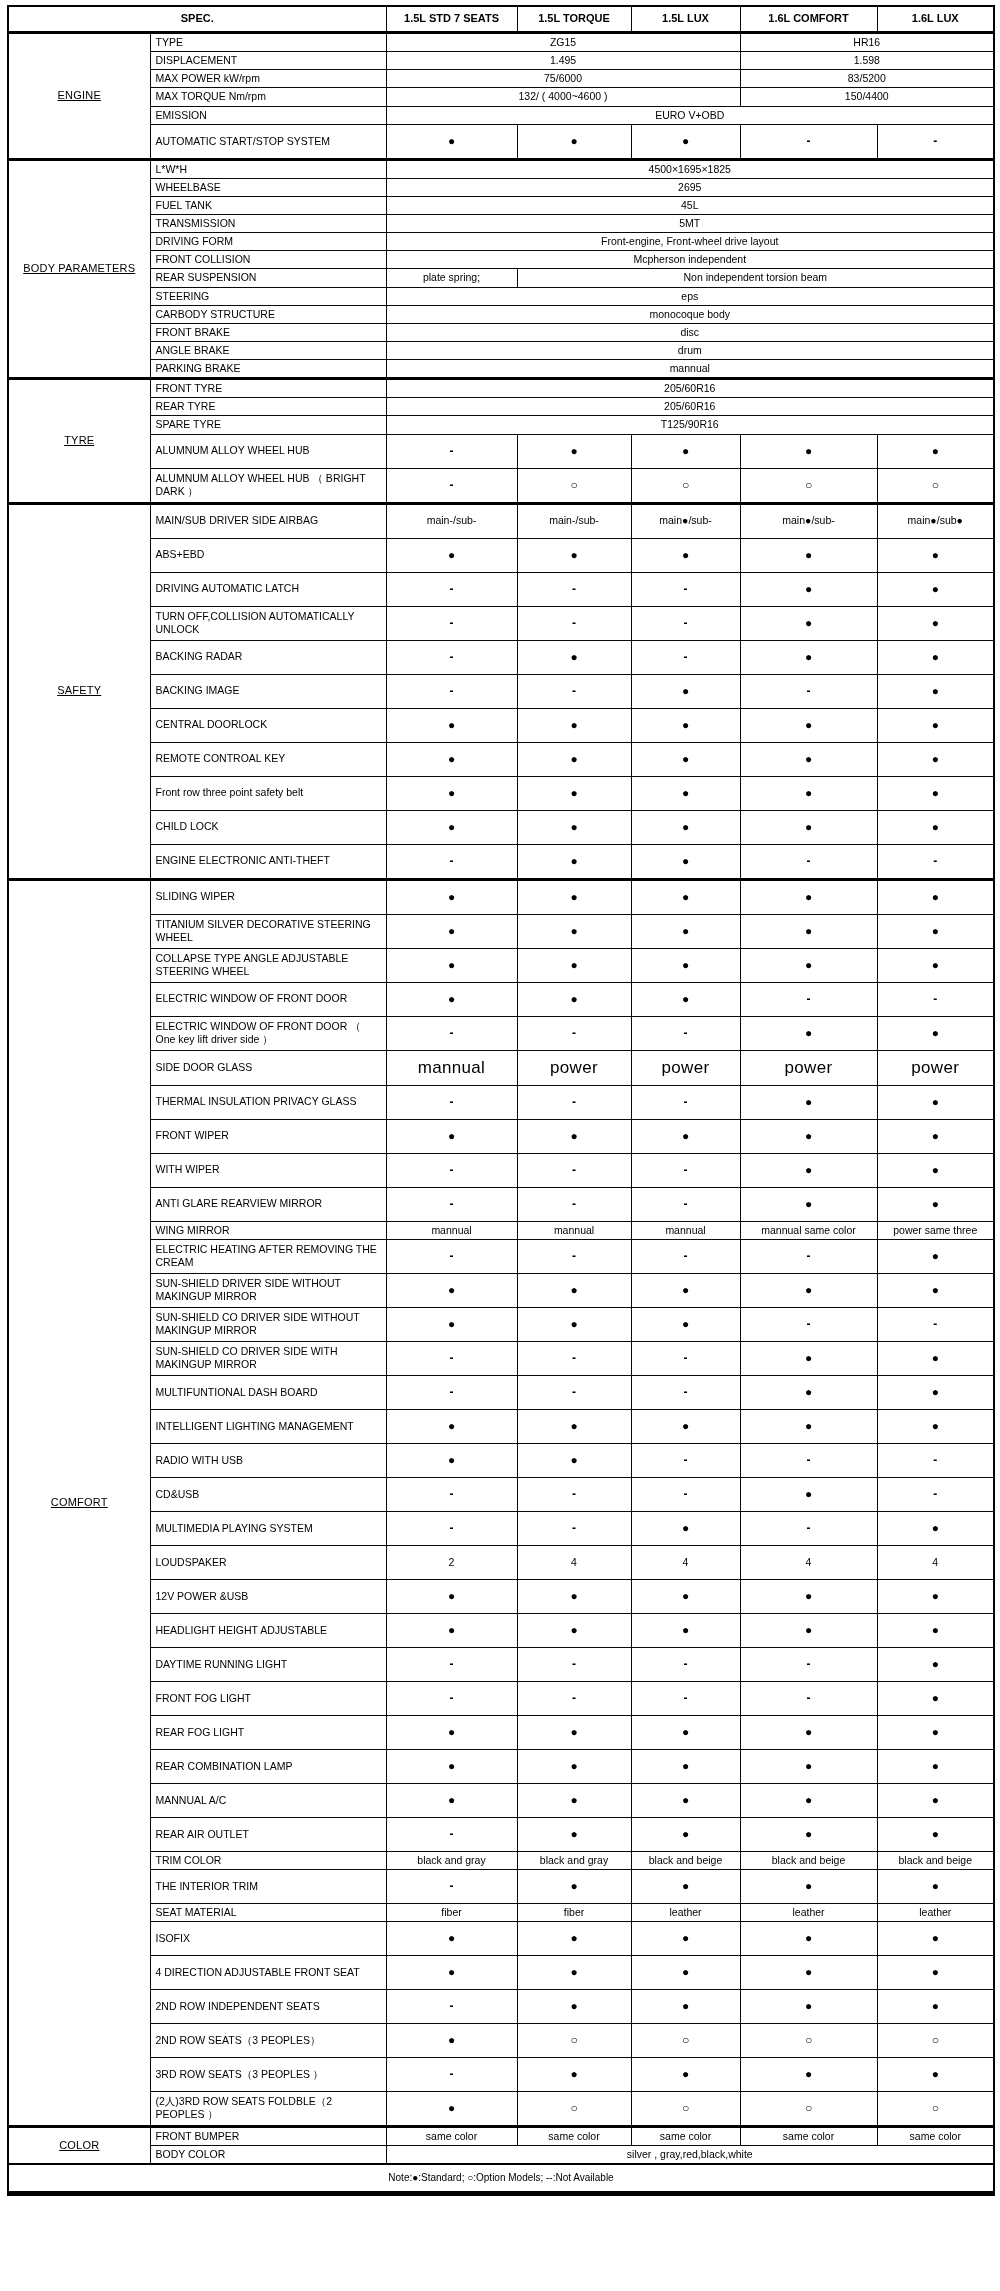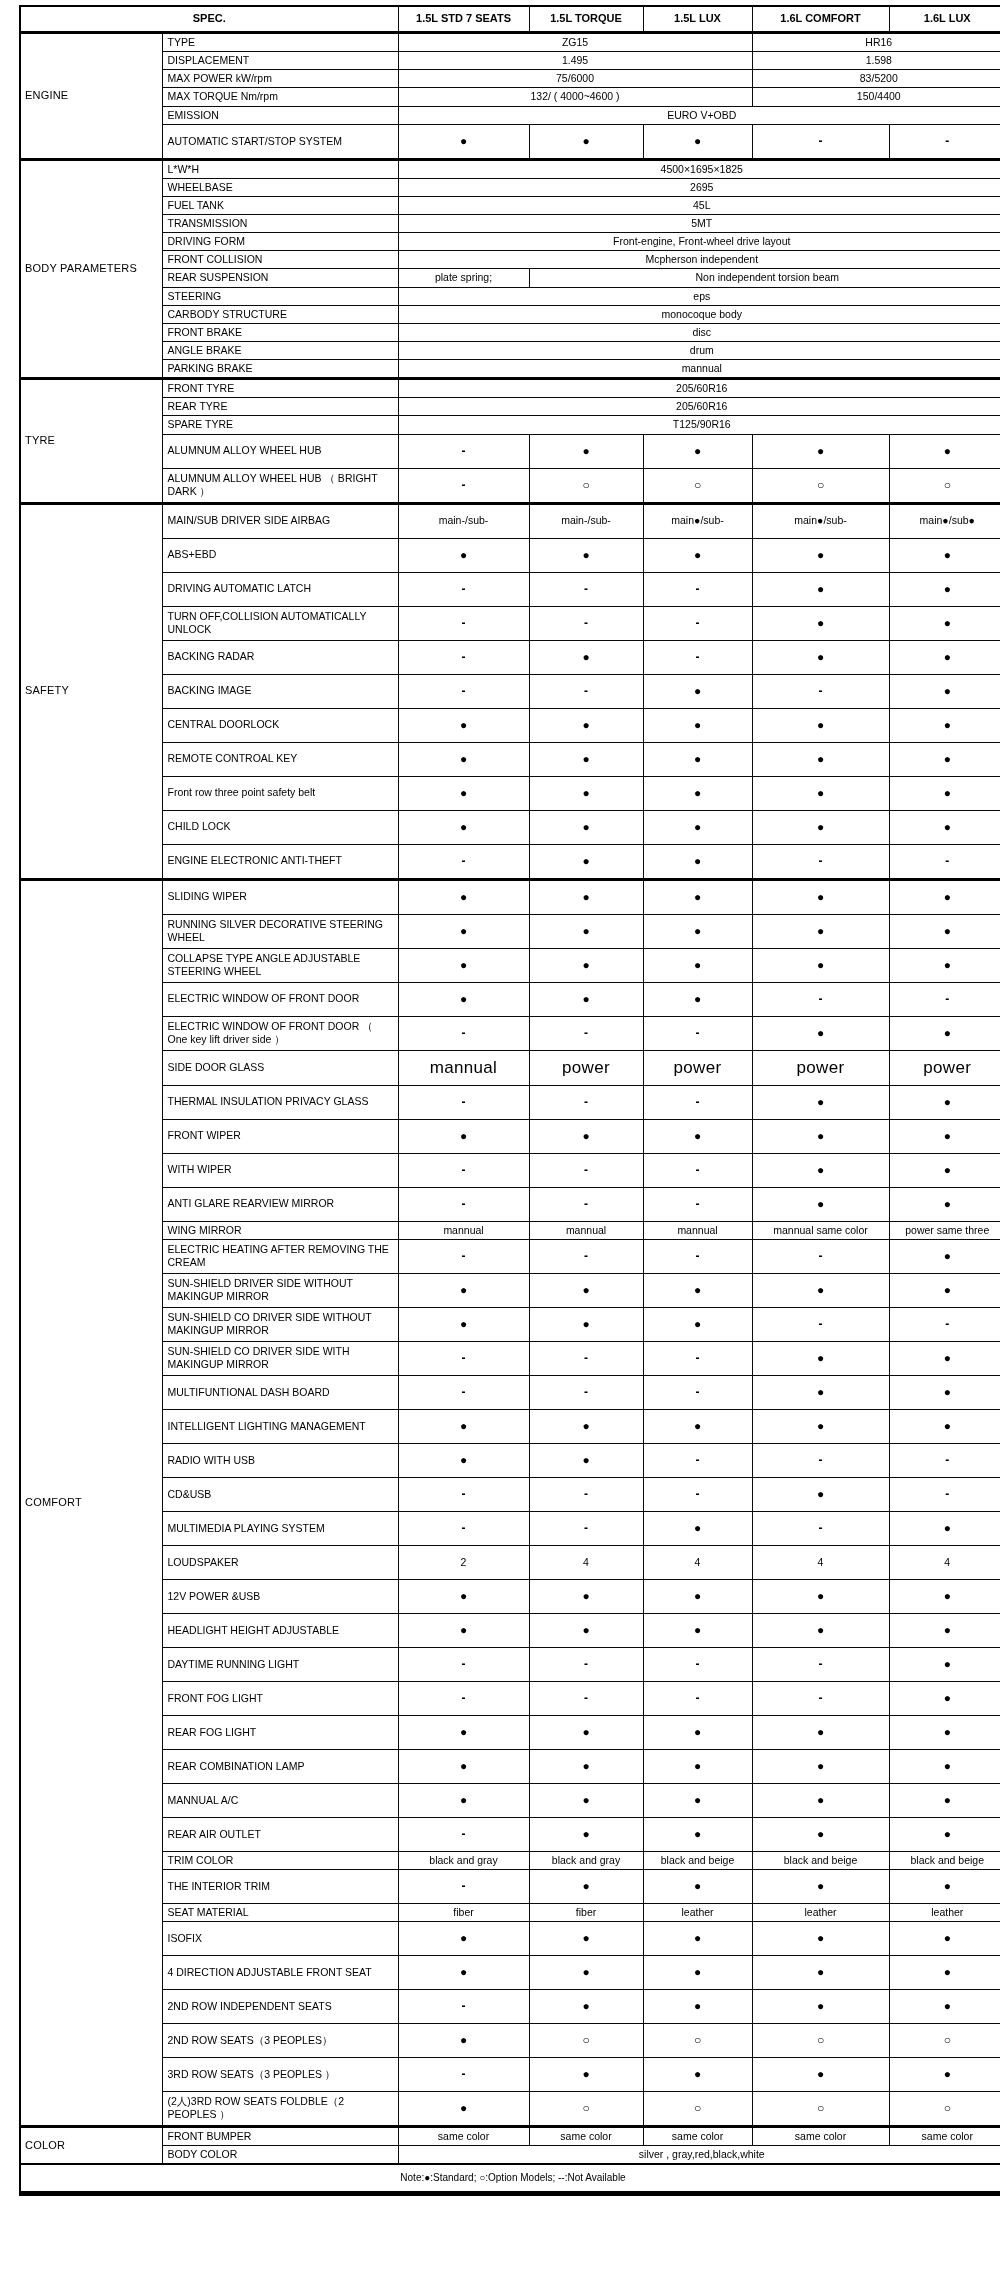--- a/index.html
+++ b/index.html
@@ -2,21 +2,21 @@
 <html><head>
 <meta charset="utf-8">
 <style>
   html,body{margin:0;padding:0;background:#fff;}
   body{
     width:1000px;
     font-family:"Liberation Sans","DejaVu Sans",sans-serif;
     color:#000;
     -webkit-font-smoothing:antialiased;
   }
-  .sheet{padding:5px 7px 10px 19px;}
+  .sheet{padding:5px 7px 10px 7px;}
   table.spec{
     width:986px;
     border-collapse:collapse;
     table-layout:fixed;
     border:2.5px solid #000;
     border-bottom:5px solid #000;
   }
   th,td{
     border:1.5px solid #0a0a0a;
     font-size:10.5px;
@@ -26,23 +26,25 @@
     background:#fff;
   }
   thead th{
     font-weight:bold;
     font-size:11px;
     text-align:center;
     height:20px;
     border-bottom:2.5px solid #000;
   }
   td.group-cell{
+    text-align:center;
     vertical-align:middle;
     font-size:11px;
     letter-spacing:.2px;
+    text-decoration:underline;
   }
   td.label-cell{
     text-align:left;
     vertical-align:middle;
     padding-left:5px;
   }
   td.value-cell{
     text-align:center;
     vertical-align:middle;
   }
@@ -292,21 +294,21 @@
         <tr class="section-start feature">
           <td rowspan="38" class="group-cell">COMFORT</td>
           <td class="label-cell">SLIDING WIPER</td>
           <td class="value-cell sym" colspan="1">●</td>
           <td class="value-cell sym" colspan="1">●</td>
           <td class="value-cell sym" colspan="1">●</td>
           <td class="value-cell sym" colspan="1">●</td>
           <td class="value-cell sym" colspan="1">●</td>
         </tr>
         <tr class="feature">
-          <td class="label-cell">RUNNING SILVER DECORATIVE STEERING WHEEL</td>
+          <td class="label-cell">TITANIUM SILVER DECORATIVE STEERING WHEEL</td>
           <td class="value-cell sym" colspan="1">●</td>
           <td class="value-cell sym" colspan="1">●</td>
           <td class="value-cell sym" colspan="1">●</td>
           <td class="value-cell sym" colspan="1">●</td>
           <td class="value-cell sym" colspan="1">●</td>
         </tr>
         <tr class="feature">
           <td class="label-cell">COLLAPSE TYPE ANGLE ADJUSTABLE STEERING WHEEL</td>
           <td class="value-cell sym" colspan="1">●</td>
           <td class="value-cell sym" colspan="1">●</td>

